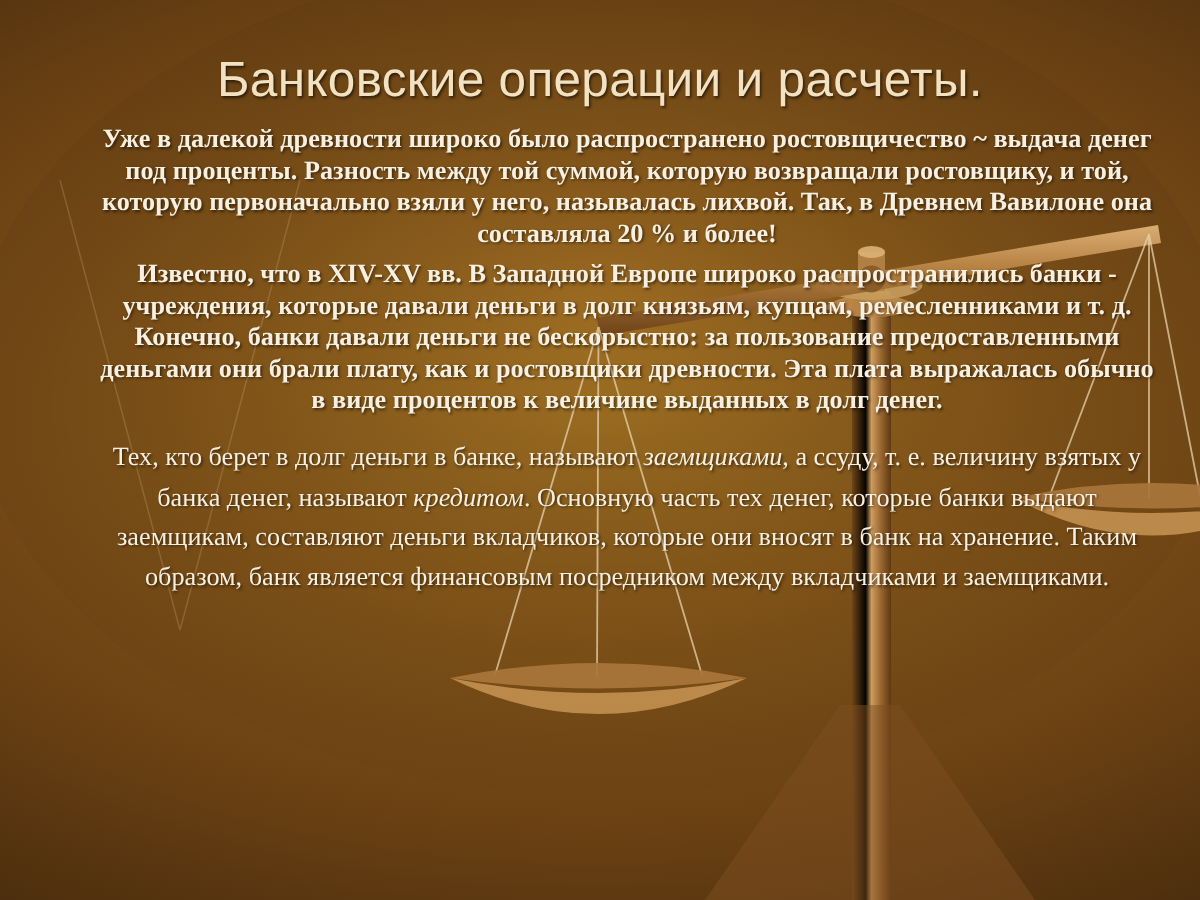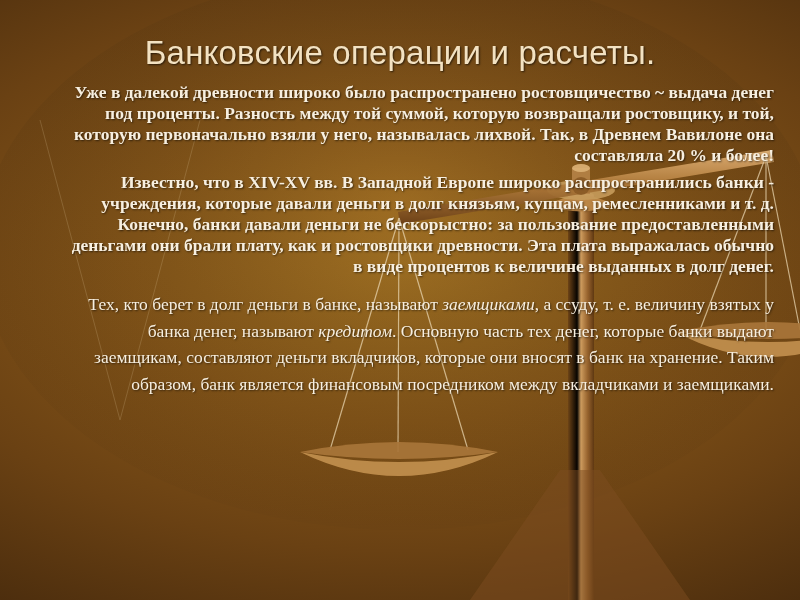--- a/index.html
+++ b/index.html
@@ -52,21 +52,21 @@
     line-height: 1.15;
   }
   .body-block {
     margin-top: 6px;
   }
   .para {
     color: #f7efe0;
     font-size: 17.5px;
     line-height: 1.21;
     margin: 0 0 6px 0;
-    text-align: right;
+    text-align: center;
     text-shadow: 1px 1px 2px rgba(0,0,0,0.55);
     text-indent: 0;
     padding-left: 36px;
   }
   .para.bold {
     font-weight: bold;
     font-size: 17.5px;
     line-height: 1.20;
   }
   .para.spaced {

